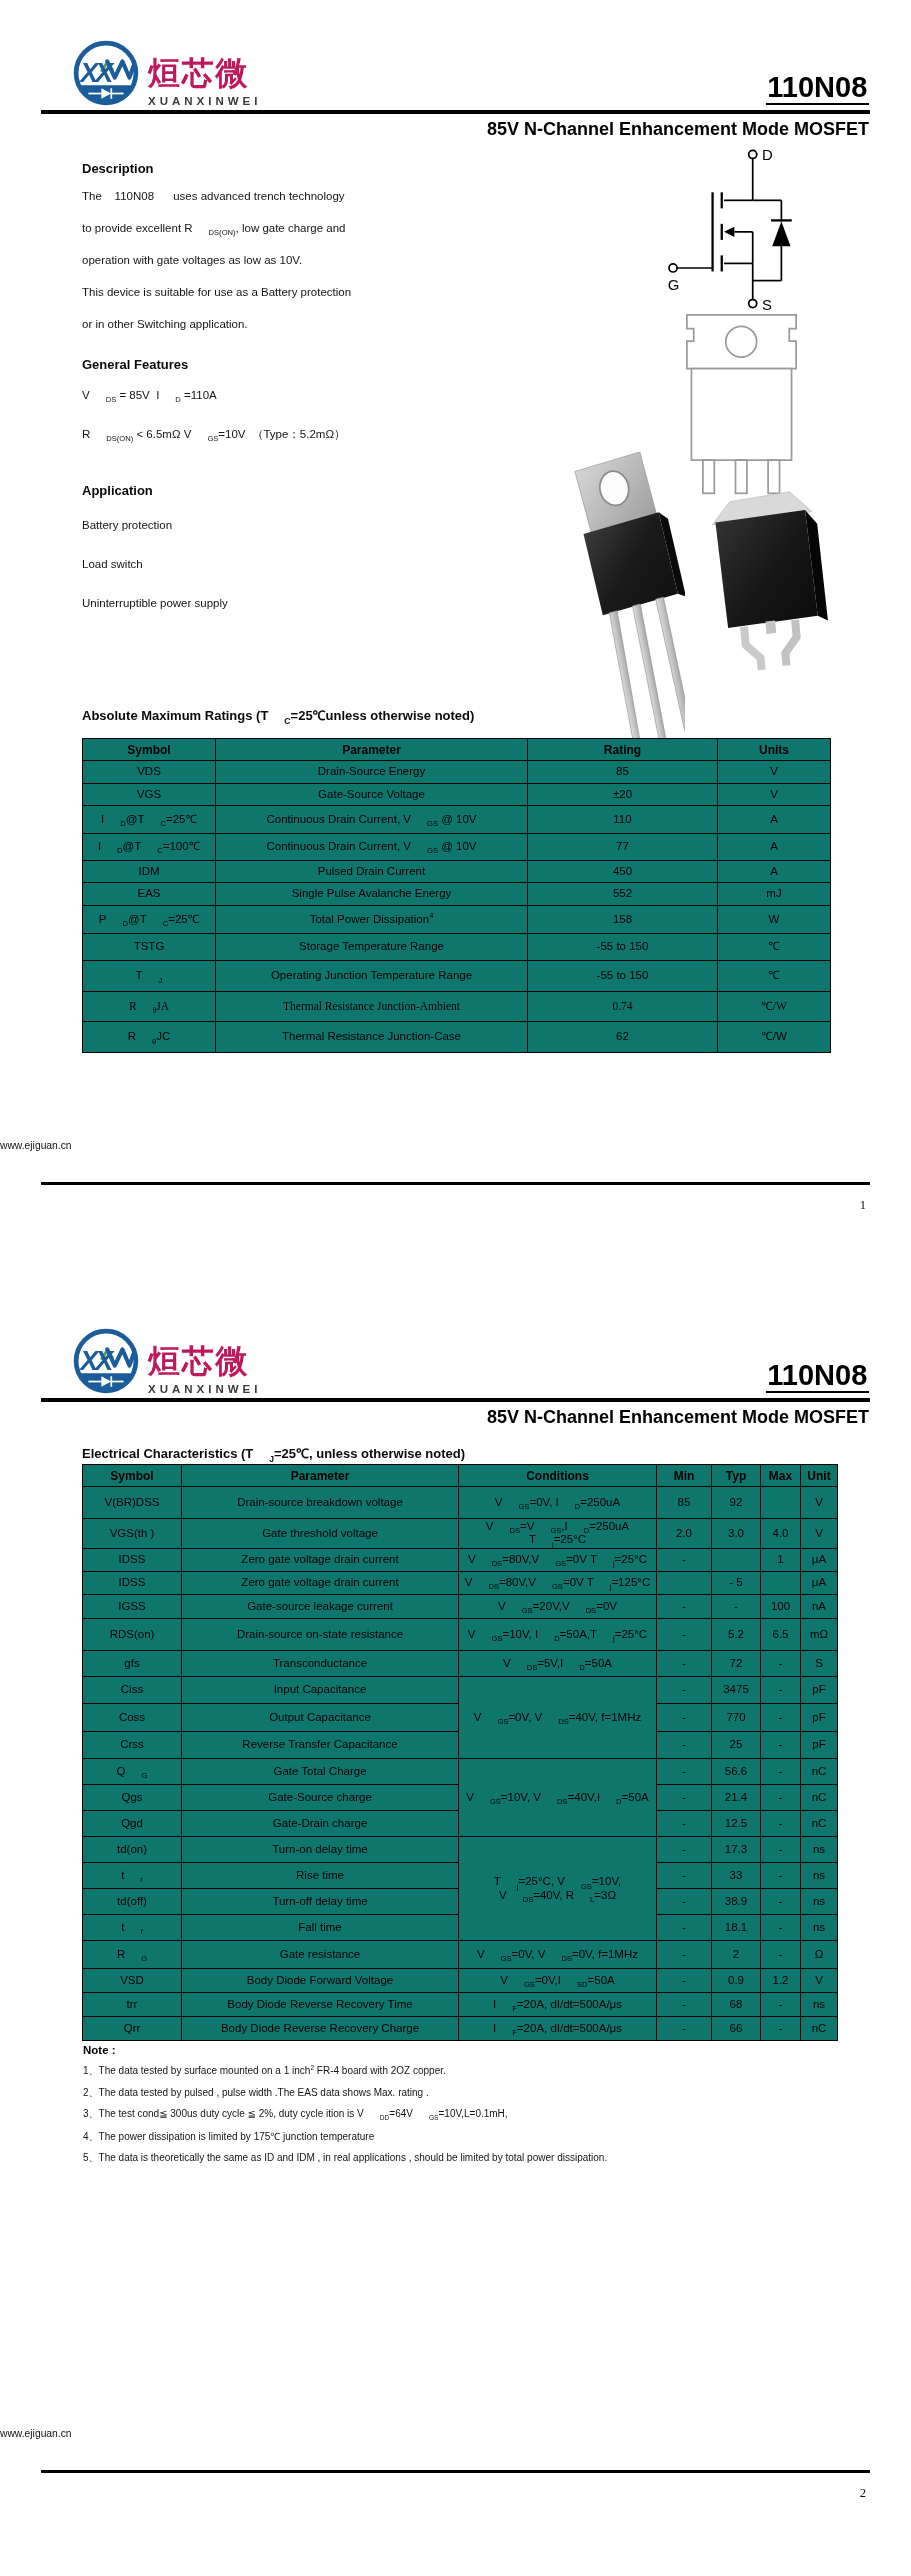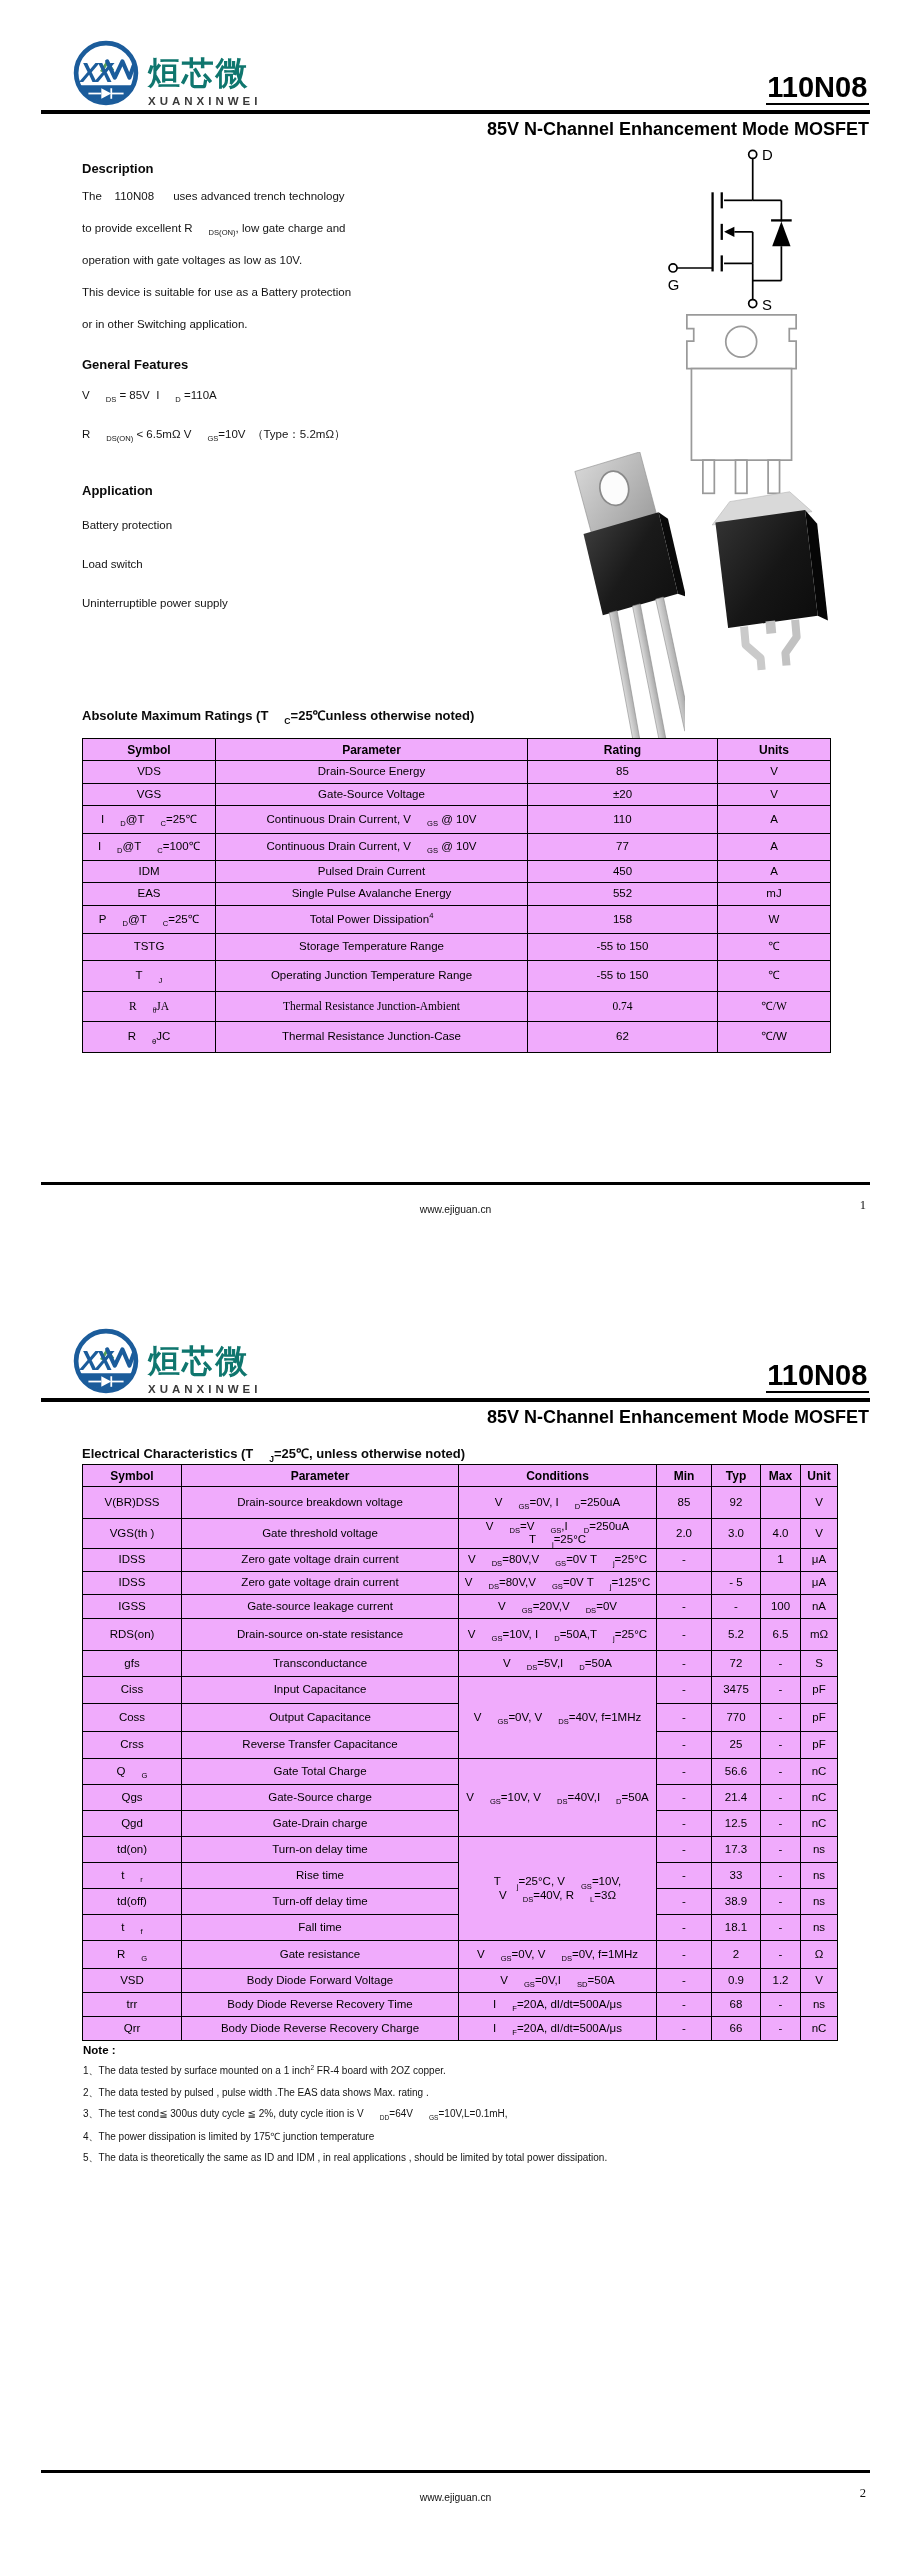--- a/index.html
+++ b/index.html
@@ -3,53 +3,53 @@
 <meta charset="utf-8">
 <style>
   html,body{margin:0;padding:0;background:#ffffff;}
   body{width:911px;font-family:"Liberation Sans",sans-serif;color:#000;}
   .page{position:relative;width:911px;height:1288px;background:#fff;overflow:hidden;}
   .abs{position:absolute;}
 
   
   .logo{position:absolute;left:72px;top:39px;display:flex;align-items:flex-end;}
   .logo-text{margin-left:8px;}
-  .logo-cn{font-size:32px;font-weight:bold;letter-spacing:1.7px;line-height:36px;color:#0f766e;}
+  .logo-cn{font-size:32px;font-weight:bold;letter-spacing:1.7px;line-height:36px;color:#be185d;}
   .logo-en{font-size:11.5px;letter-spacing:4px;color:#3a3a3a;margin-top:4px;font-weight:bold;}
   .part-number{position:absolute;right:42px;top:71px;font-size:29px;font-weight:bold;line-height:32px;border-bottom:2.9px solid #000;padding:0 1.7px;}
   .header-rule{position:absolute;left:41px;right:41px;top:110px;height:4px;background:#000;}
   .subtitle{position:absolute;right:42px;top:119px;font-size:18px;font-weight:bold;}
 
   .sec-heading{position:absolute;left:82px;font-size:13px;font-weight:bold;color:#0a0a0a;}
   .text-block{position:absolute;left:82px;font-size:11.5px;color:#141414;}
   .text-block div{white-space:pre-wrap;}
   .desc-lines div{height:32px;}
   .gf-lines div{height:38px;}
   .app-lines div{height:39px;}
 
   
-  table.ds{border-collapse:collapse;table-layout:fixed;background:#f0abfc;}
+  table.ds{border-collapse:collapse;table-layout:fixed;background:#0f766e;}
   table.ds,table.ds td,table.ds th{border:1.1px solid #000;}
   table.ds{border-width:1.7px;}
   table.ds th{font-size:12px;font-weight:bold;text-align:center;padding:1.1px 2.3px;}
   table.ds td{font-size:11.5px;text-align:center;vertical-align:middle;padding:1.1px 3.4px;line-height:1.15;}
   sub{font-size:66%;line-height:0;margin-left:16px;}
   sup{font-size:66%;line-height:0;}
 
   tr.h38{height:22px;} tr.h40{height:23px;} tr.h42{height:24px;} tr.h46{height:26px;padding-left:40px;}
   tr.h48{height:27.5px;} tr.h52{height:30px;font-family:Liberation Serif, serif;} tr.h54{height:31px;} tr.h56{height:32px;}
 
   
   .notes-heading{position:absolute;left:83px;font-size:11.5px;font-weight:bold;}
   .notes{position:absolute;left:83px;width:769px;font-size:10px;color:#141414;}
   .notes div{margin-bottom:7.5px;}
 
   
   .footer-rule{position:absolute;left:41px;right:41px;top:1182px;height:3.4px;background:#000;}
-  .footer-site{position:absolute;left:0;width:100%;top:1204px;text-align:center;font-size:10.3px;color:#111;}
+  .footer-site{position:absolute;left:0;width:100%;top:1140px;font-size:10.3px;color:#111;}
   .footer-page{position:absolute;right:45px;top:1198px;font-size:12.6px;font-family:"Liberation Serif",serif;color:#111;}
 
   svg{display:block;}
 </style>
 </head>
 <body>
 
 <div class="page">
 
   <div class="logo">

